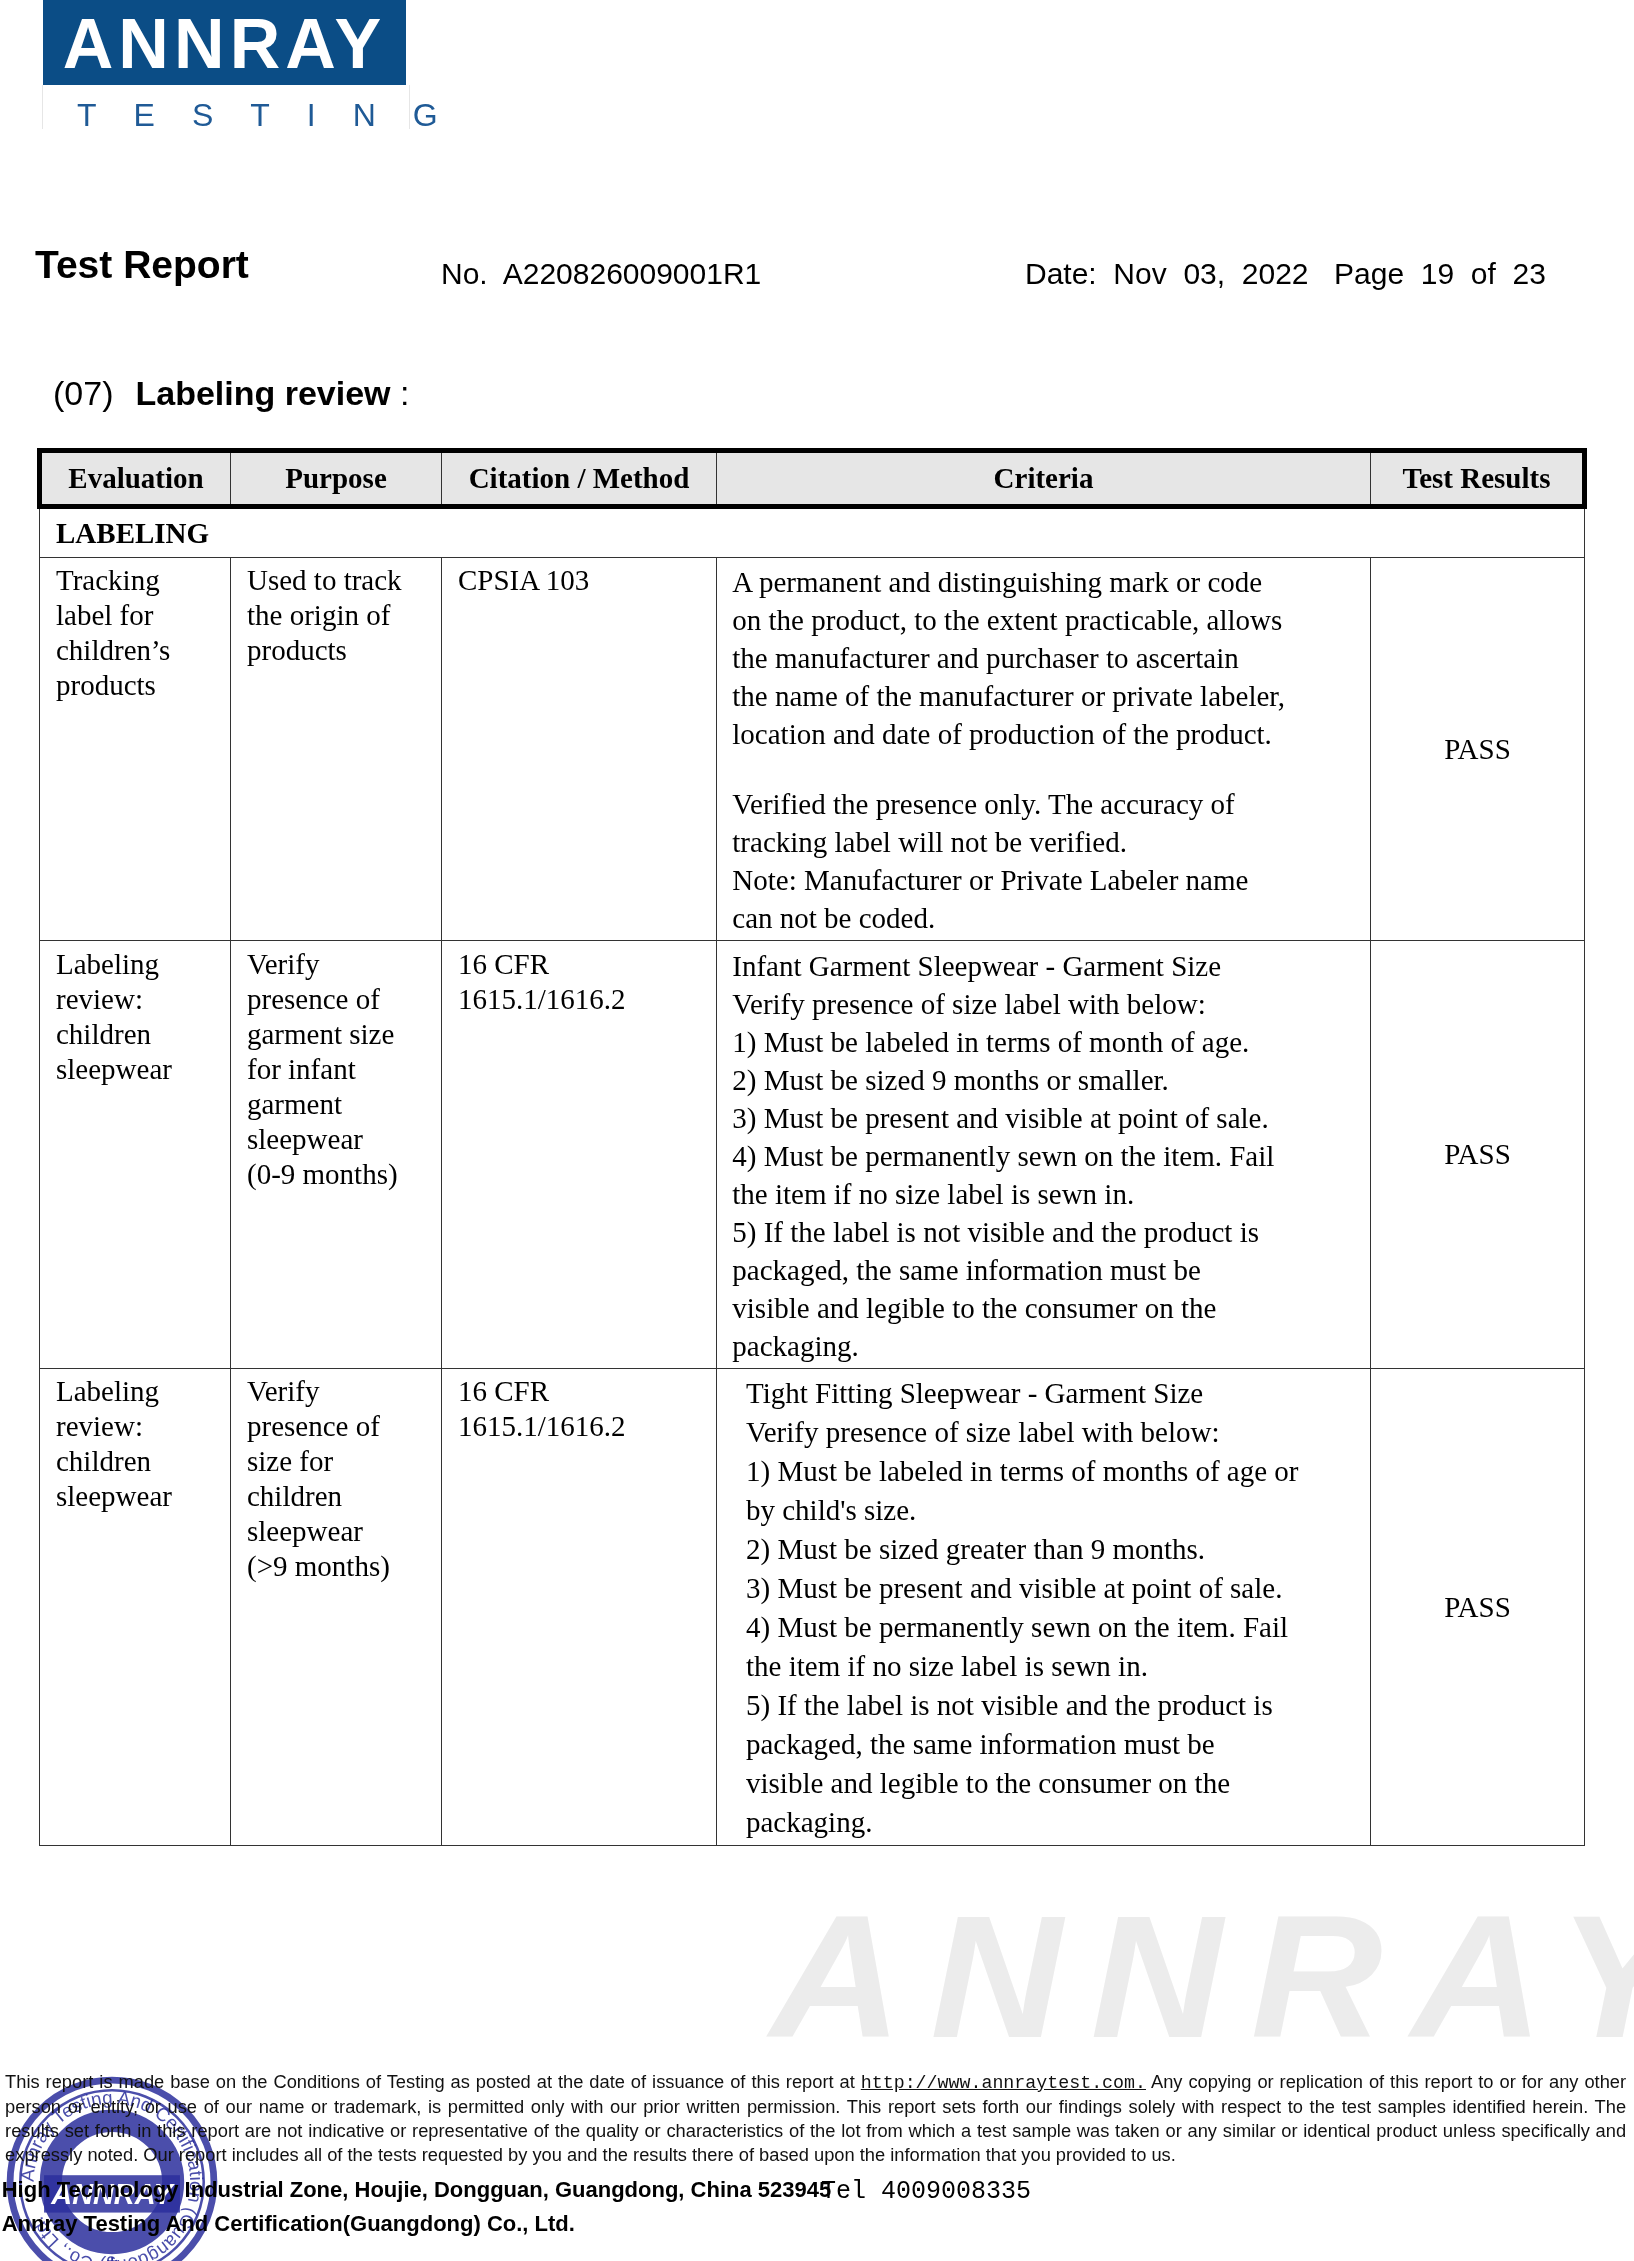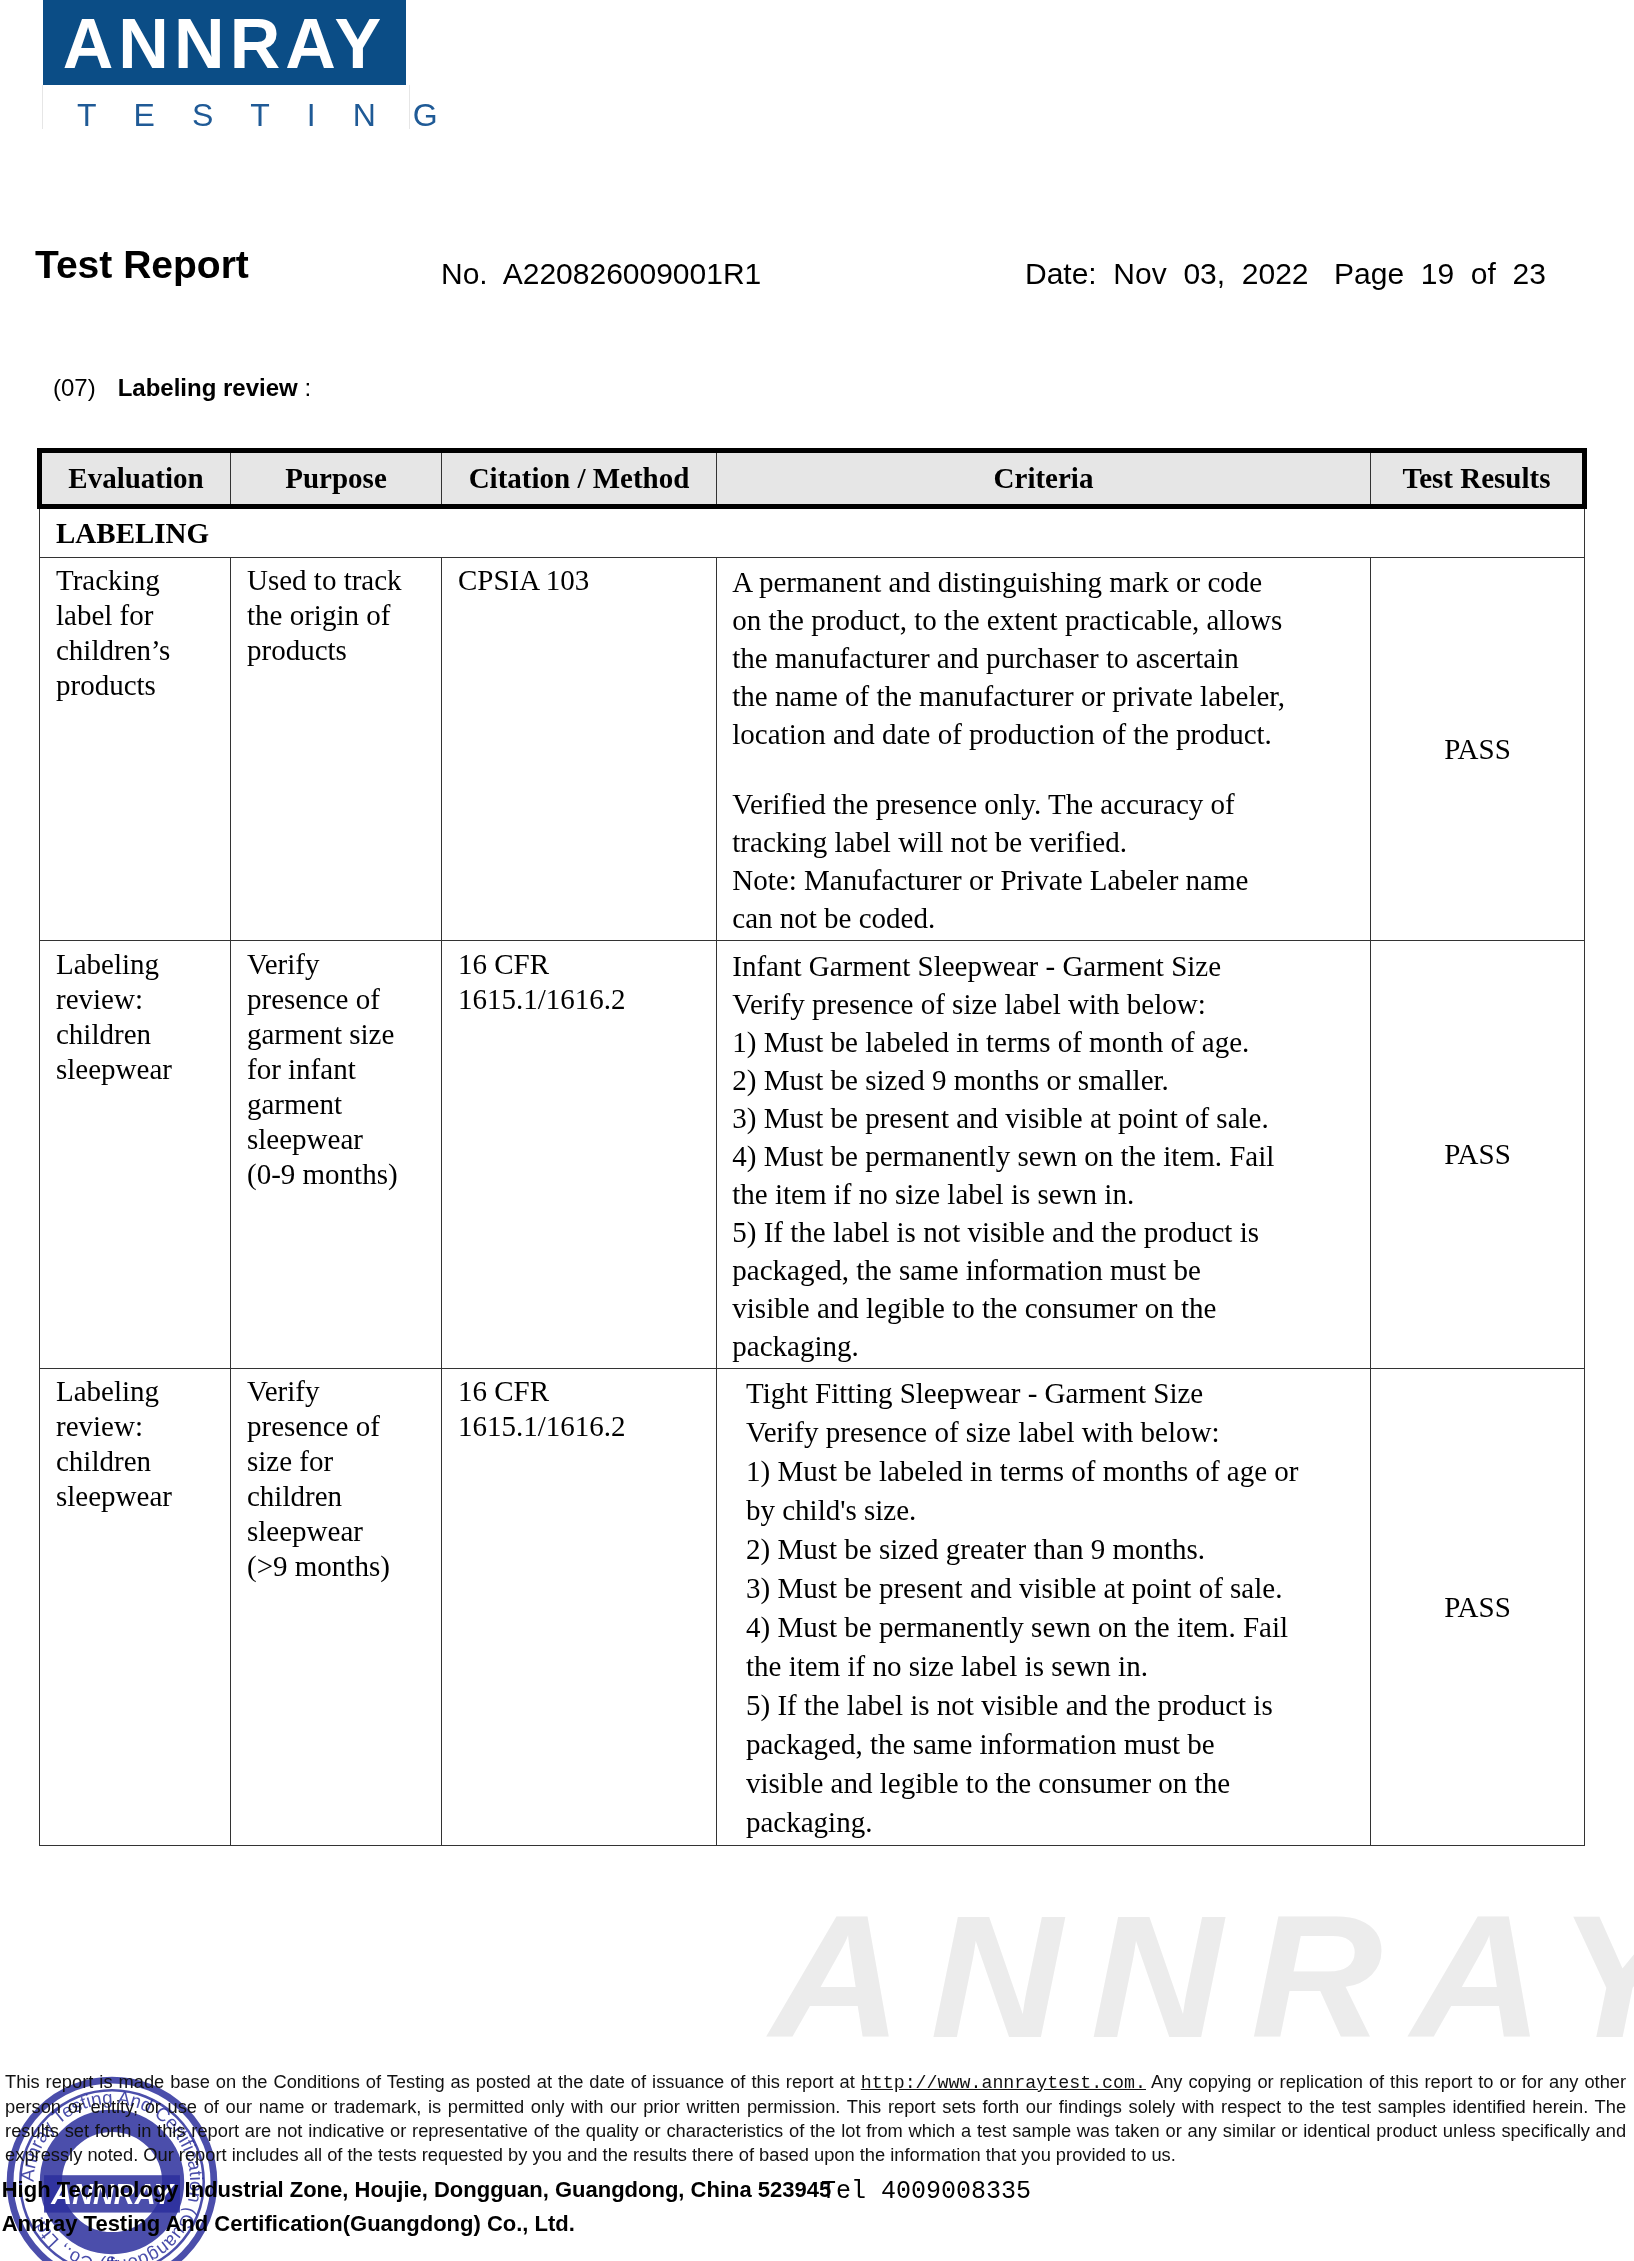--- a/index.html
+++ b/index.html
@@ -14,21 +14,21 @@
   #logo-sub { left:43px; top:94px; width:363px; color:#1f5a96;
               font-size:32px; letter-spacing:37px; line-height:43px; padding-left:34px; box-sizing:border-box; }
   #logo-frame { left:42px; top:85px; width:366px; height:44px; border-left:0.9px solid #e6e6e6; border-right:0.9px solid #e6e6e6; }
 
   
   #report-title { left:35px; top:243px; font-size:39px; font-weight:bold; }
   #report-no { left:441px; top:257px; font-size:30px; }
   #report-date { left:1025px; top:257px; font-size:30px; }
   #report-page { left:1334px; top:257px; font-size:30px; }
 
-  #section-heading { left:53px; top:374px; font-size:24px; }
+  #section-heading { left:53px; top:374px; font-size:34px; }
   #section-heading .num { margin-right:22px; }
   #section-heading .ttl { font-weight:bold; }
 
   
   #report-table { left:37px; top:448px; width:1546px; border-collapse:collapse; table-layout:fixed; }
   #report-table td, #report-table th { border:1.7px solid #333; vertical-align:top; font-size:29px; line-height:35px; padding:5.1px 8.5px 3.4px 16px;font-family:Liberation Serif, serif; }
   #report-table th { background:#e6e6e6; font-weight:bold; text-align:center; vertical-align:middle; height:51px; padding:0; border-top:5.1px solid #000; border-bottom:5.1px solid #000; }
   #report-table th:first-child { border-left:5.1px solid #000; }
   #report-table th:last-child { border-right:5.1px solid #000;margin-left:35px; }
   #report-table td.group { font-weight:bold; height:48px; vertical-align:middle; padding:0 16px; }

